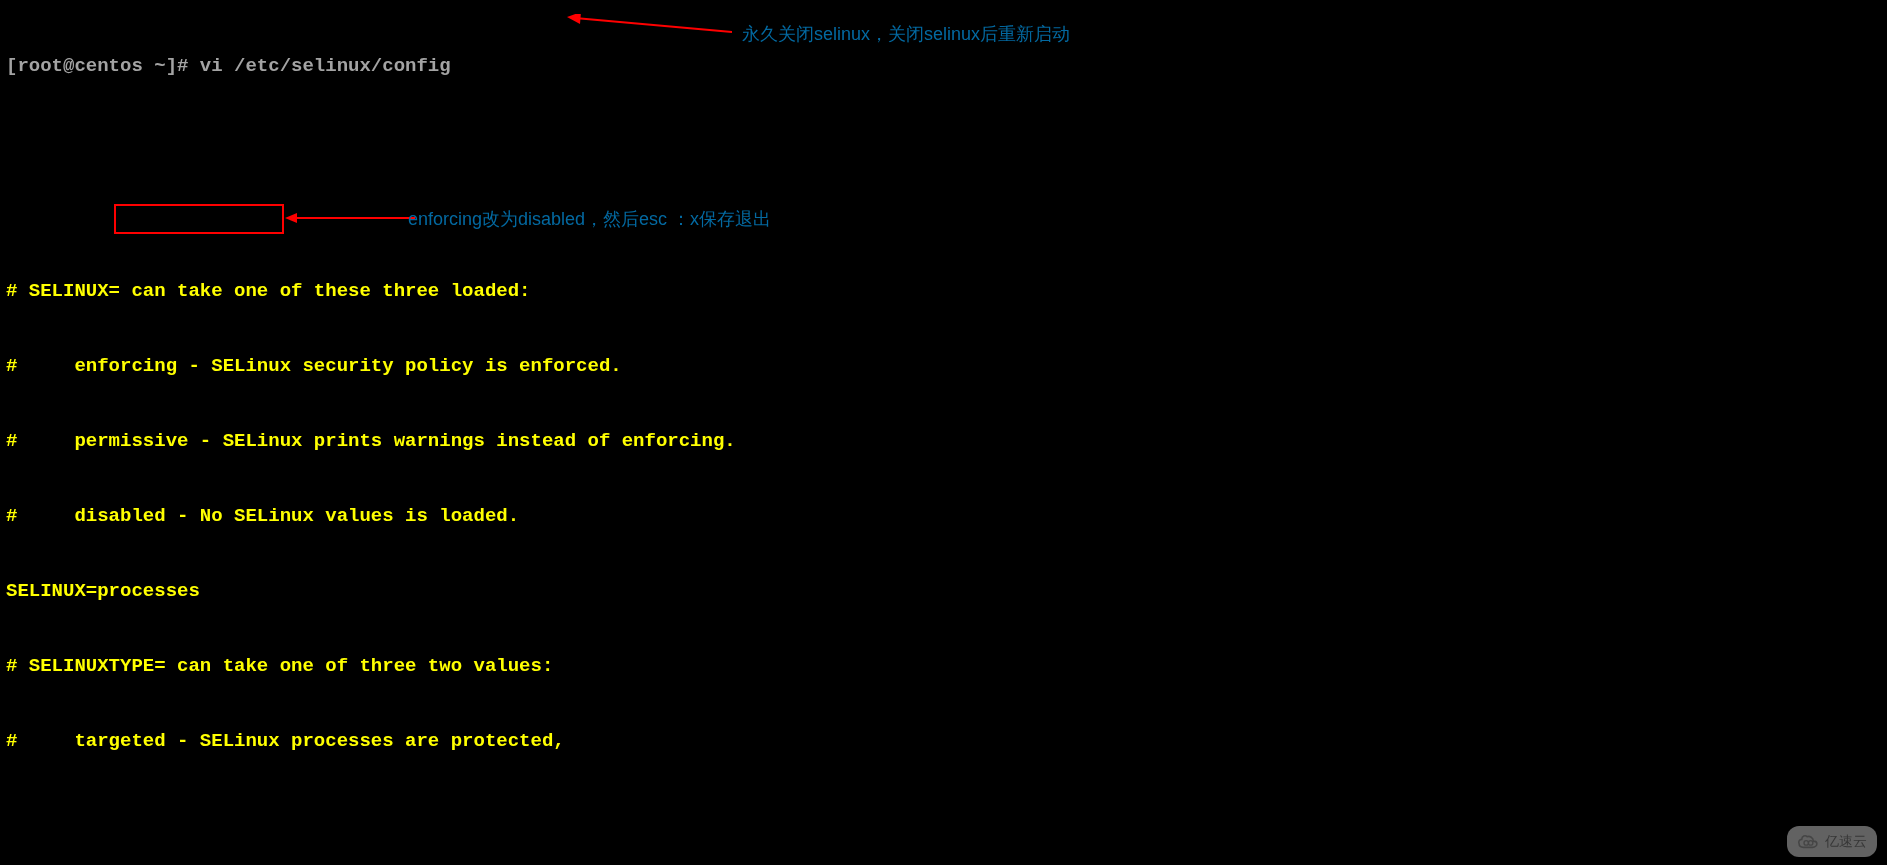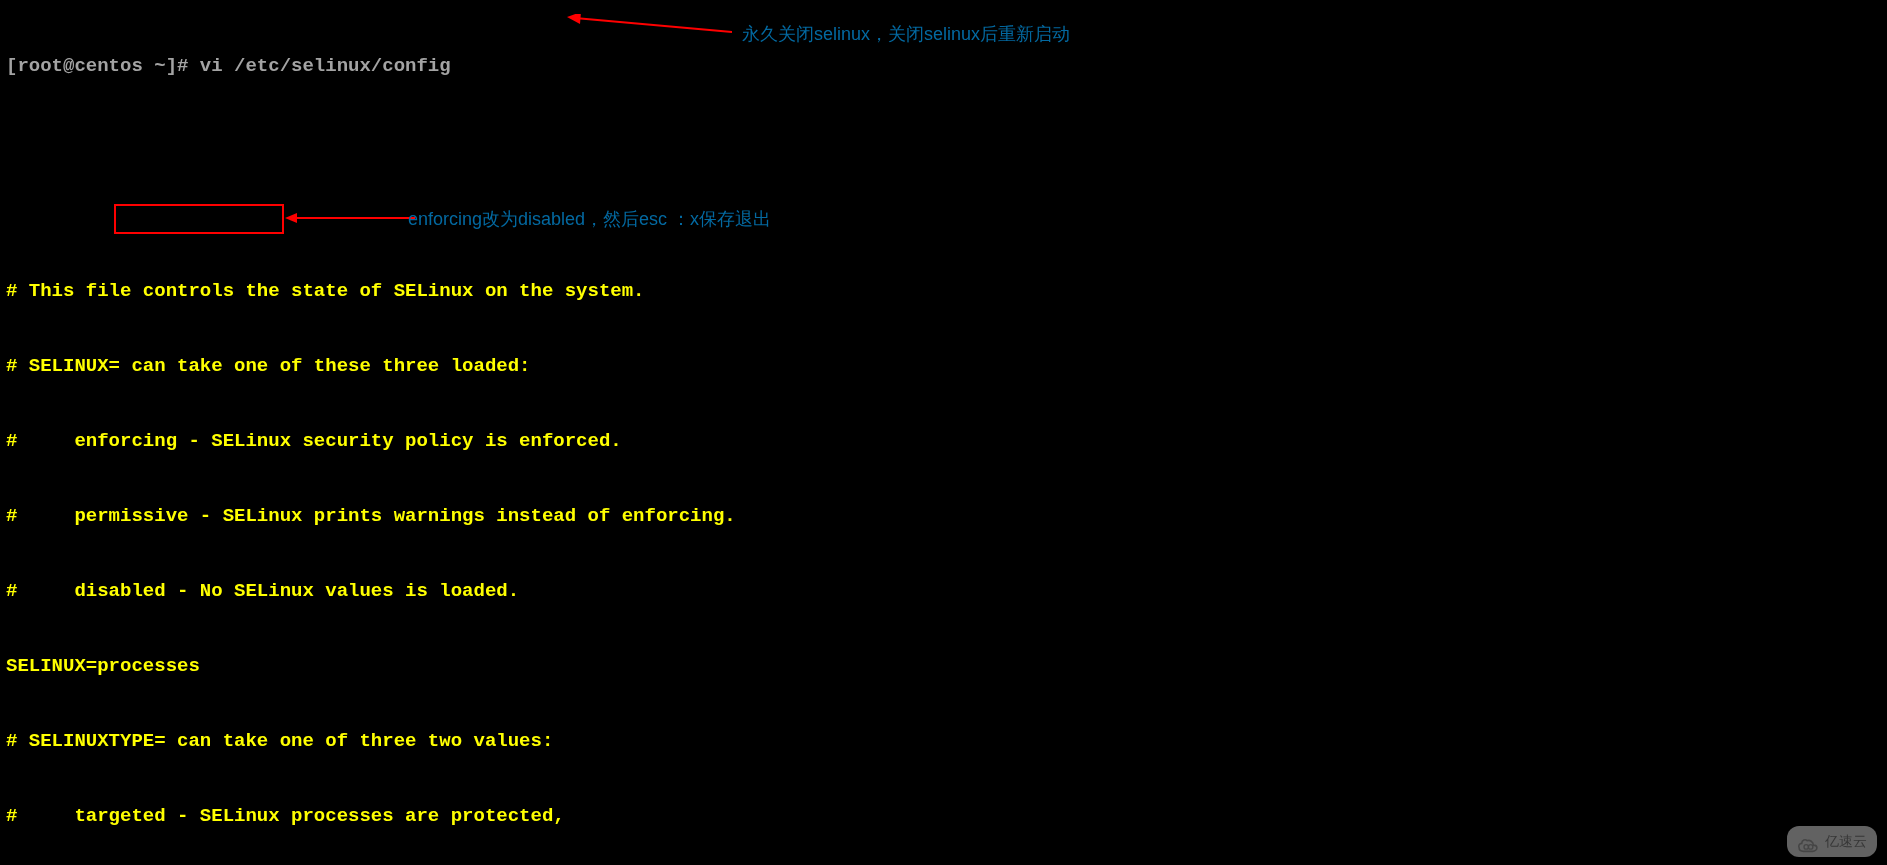--- a/index.html
+++ b/index.html
@@ -68,21 +68,21 @@
       left: 285px;
       top: 212px;
       width: 130px;
       height: 12px;
     }
     .watermark {
       position: absolute;
       right: 10px;
       bottom: 8px;
       display: flex;
-      align-items: flex-end;
+      align-items: center;
       gap: 6px;
       opacity: 0.45;
       background: rgba(255,255,255,0.85);
       padding: 3px 10px;
       border-radius: 12px;
       margin-left: 48px;
     }
     .watermark-icon {
       width: 22px;
       height: 16px;
@@ -95,21 +95,20 @@
     }
   </style>
 </head>
 <body>
 
 <div class="terminal">
   <div class="prompt-line">[root@centos ~]# vi /etc/selinux/config</div>
   <div class="file-content">
     <div></div>
     <div></div>
-    <div># This file controls the state of SELinux on the system.</div>
     <div># SELINUX= can take one of these three loaded:</div>
     <div>#     enforcing - SELinux security policy is enforced.</div>
     <div>#     permissive - SELinux prints warnings instead of enforcing.</div>
     <div>#     disabled - No SELinux values is loaded.</div>
     <div>SELINUX=processes</div>
     <div># SELINUXTYPE= can take one of three two values:</div>
     <div>#     targeted - SELinux processes are protected,</div>
     
     
     

